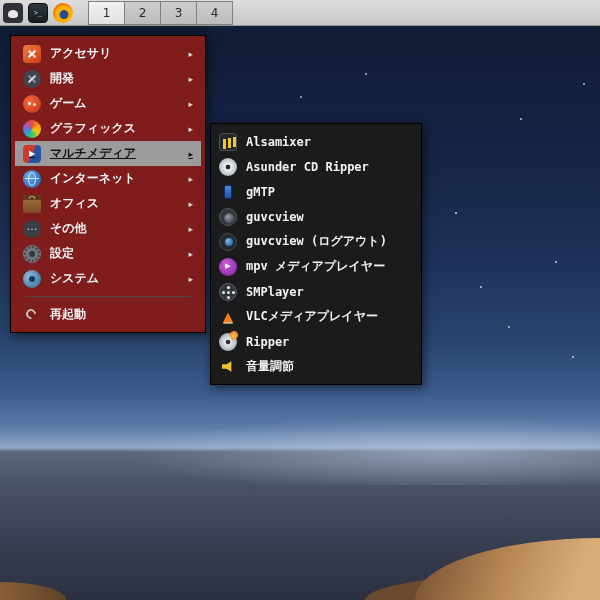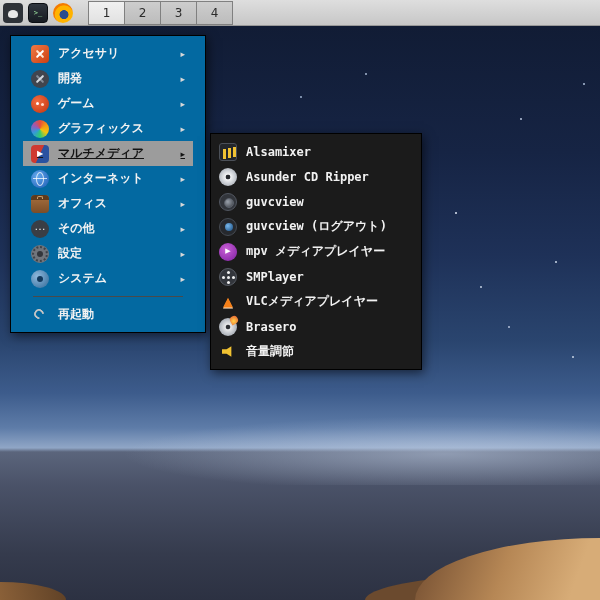--- a/index.html
+++ b/index.html
@@ -61,25 +61,25 @@
     width:37px;height:24px;box-sizing:border-box;border:1px solid #808080;margin-left:-1px;
     display:flex;align-items:center;justify-content:center;font-size:12px;color:#2b2b2b;
     background:linear-gradient(180deg,#cdcdcd,#bcbcbc);
   }
   .ws:first-child{margin-left:0;}
   .ws.active{background:linear-gradient(180deg,#f1f1f1,#e1e1e1);}
 
   
   .appmenu{
     position:absolute;left:10px;top:35px;width:196px;z-index:10;
-    background:#0369a1;border:1px solid #000;box-shadow:2px 3px 10px rgba(0,0,0,.55);
-    padding:5px 12px;box-sizing:border-box;
+    background:#7f1d1d;border:1px solid #000;box-shadow:2px 3px 10px rgba(0,0,0,.55);
+    padding:5px 4px;box-sizing:border-box;
   }
   .submenu{
-    position:absolute;left:210px;top:133px;width:212px;z-index:11;
+    position:absolute;left:210px;top:123px;width:212px;z-index:11;
     background:#1b1b1b;border:1px solid #000;box-shadow:2px 3px 10px rgba(0,0,0,.55);
     padding:5px 0;box-sizing:border-box;
   }
   .mrow{
     height:25px;display:flex;align-items:center;padding:0 8px;cursor:default;
     color:#f2f2f2;
   }
   .mrow.hl{background:#9c9c9c;color:#141414;text-decoration:underline;}
   .mlabel{
     font-family:"DejaVu Sans Mono","DejaVu Sans",monospace;
@@ -259,20 +259,24 @@
 <div class="submenu">
   <div class="mrow">
     <span class="icon ic-alsamixer"></span>
     <span class="mlabel">Alsamixer</span>
   </div>
   <div class="mrow">
     <span class="icon ic-asunder"></span>
     <span class="mlabel">Asunder CD Ripper</span>
   </div>
   <div class="mrow">
+    <span class="icon ic-gmtp"></span>
+    <span class="mlabel">gMTP</span>
+  </div>
+  <div class="mrow">
     <span class="icon ic-guvcview"></span>
     <span class="mlabel">guvcview</span>
   </div>
   <div class="mrow">
     <span class="icon ic-guvcview2"></span>
     <span class="mlabel">guvcview (ログアウト)</span>
   </div>
   <div class="mrow">
     <span class="icon ic-mpv"></span>
     <span class="mlabel">mpv メディアプレイヤー</span>
@@ -280,19 +284,19 @@
   <div class="mrow">
     <span class="icon ic-smplayer"></span>
     <span class="mlabel">SMPlayer</span>
   </div>
   <div class="mrow">
     <span class="icon ic-vlc"></span>
     <span class="mlabel">VLCメディアプレイヤー</span>
   </div>
   <div class="mrow">
     <span class="icon ic-xfburn"></span>
-    <span class="mlabel">Brasero</span>
+    <span class="mlabel">Ripper</span>
   </div>
   <div class="mrow">
     <span class="icon ic-volume"></span>
     <span class="mlabel">音量調節</span>
   </div>
 </div>
 
 </body></html>

